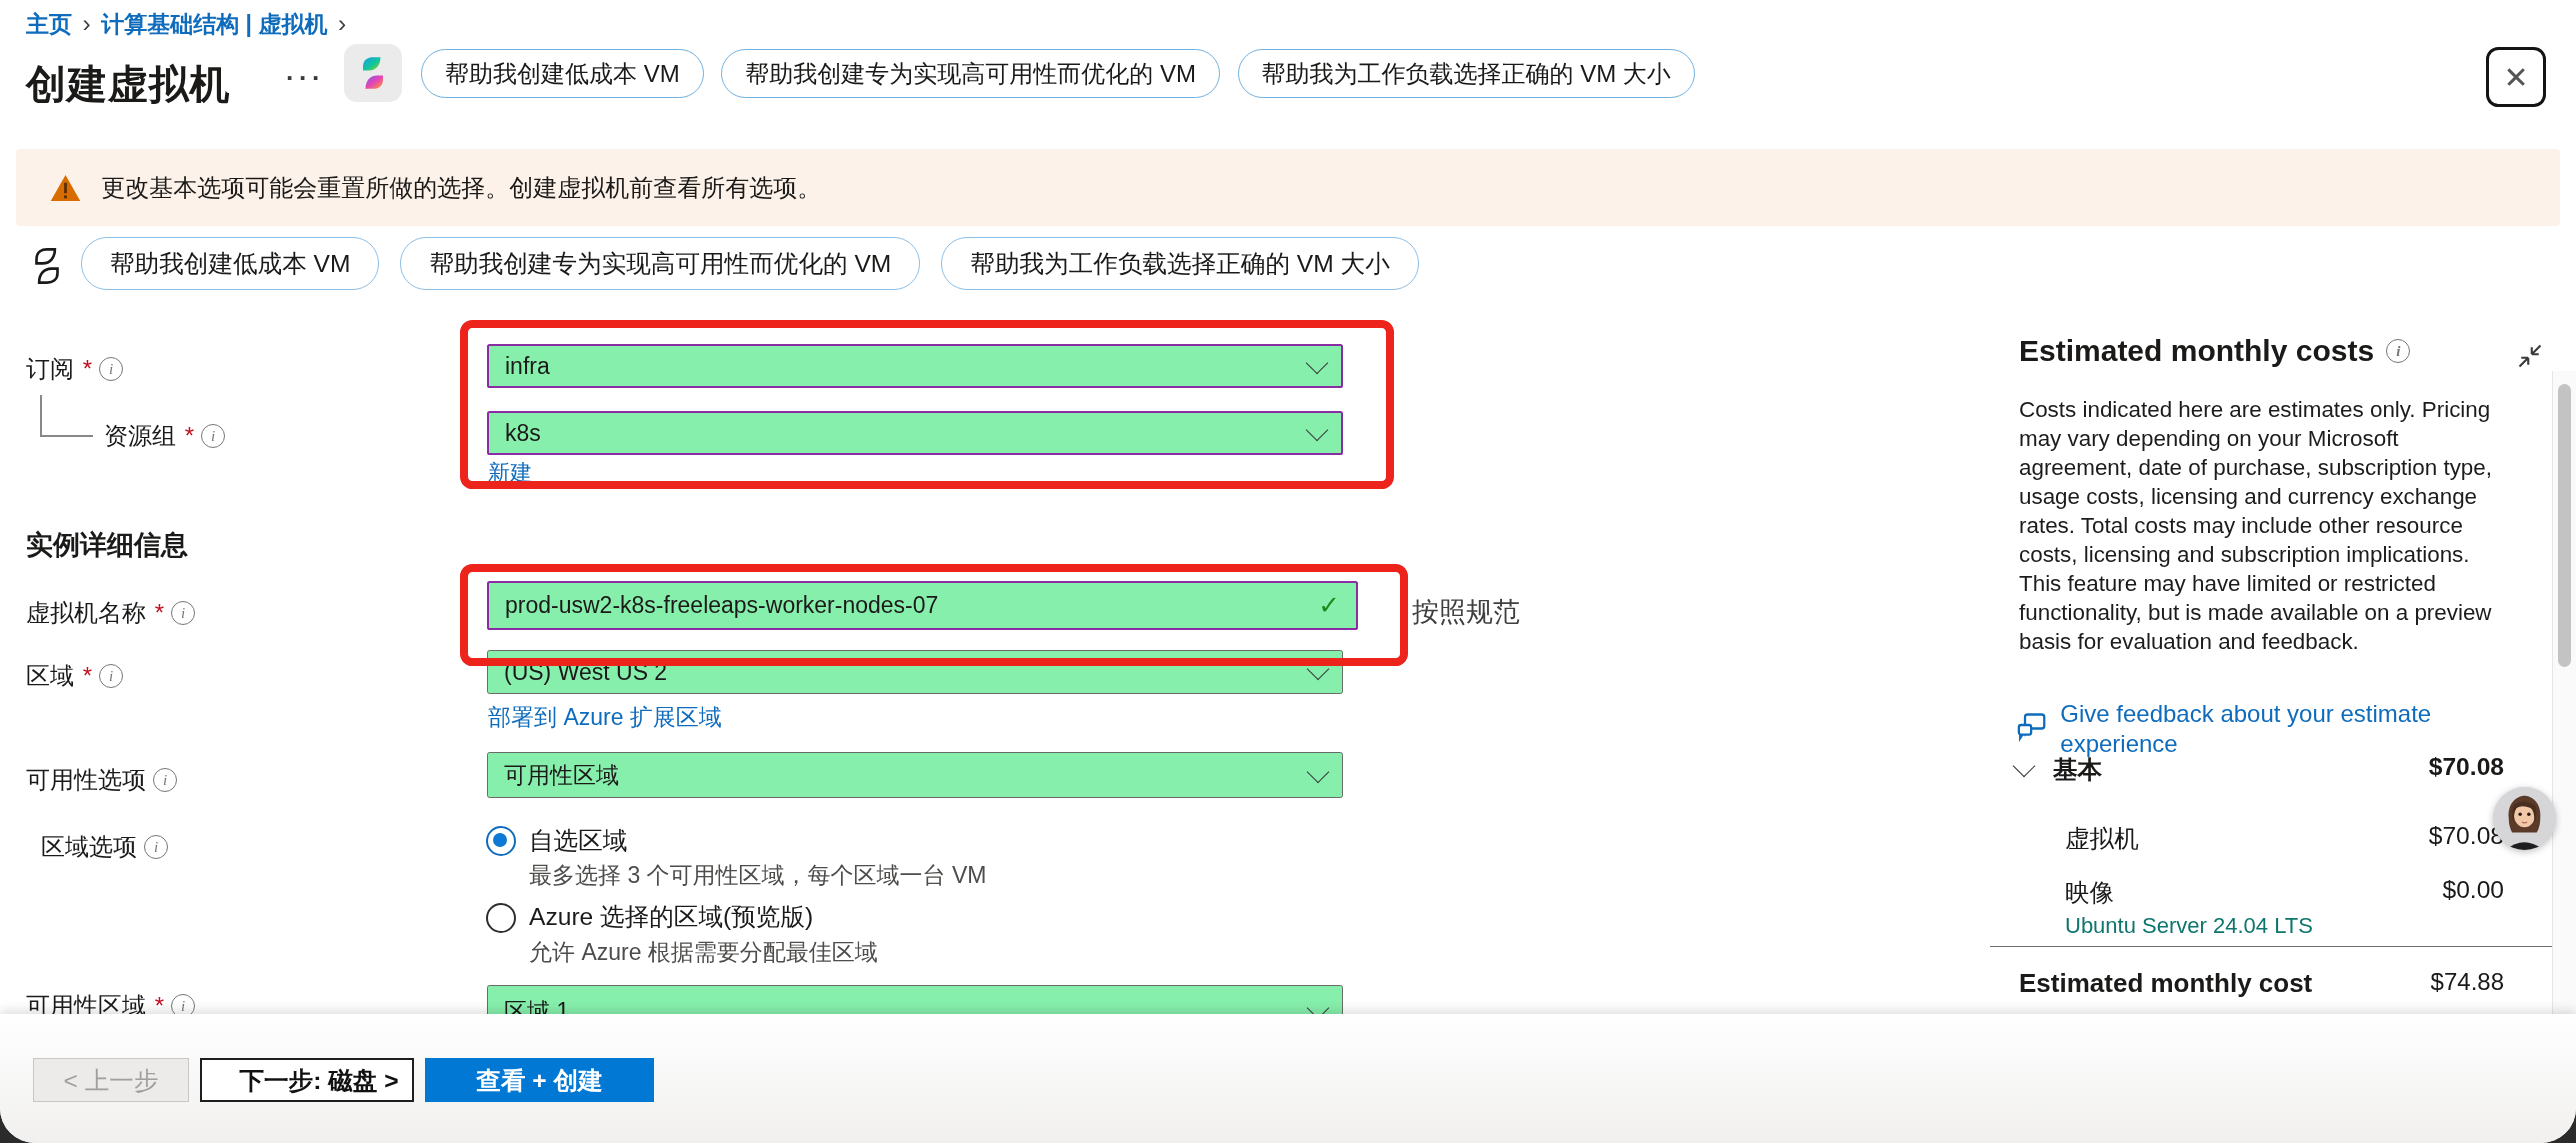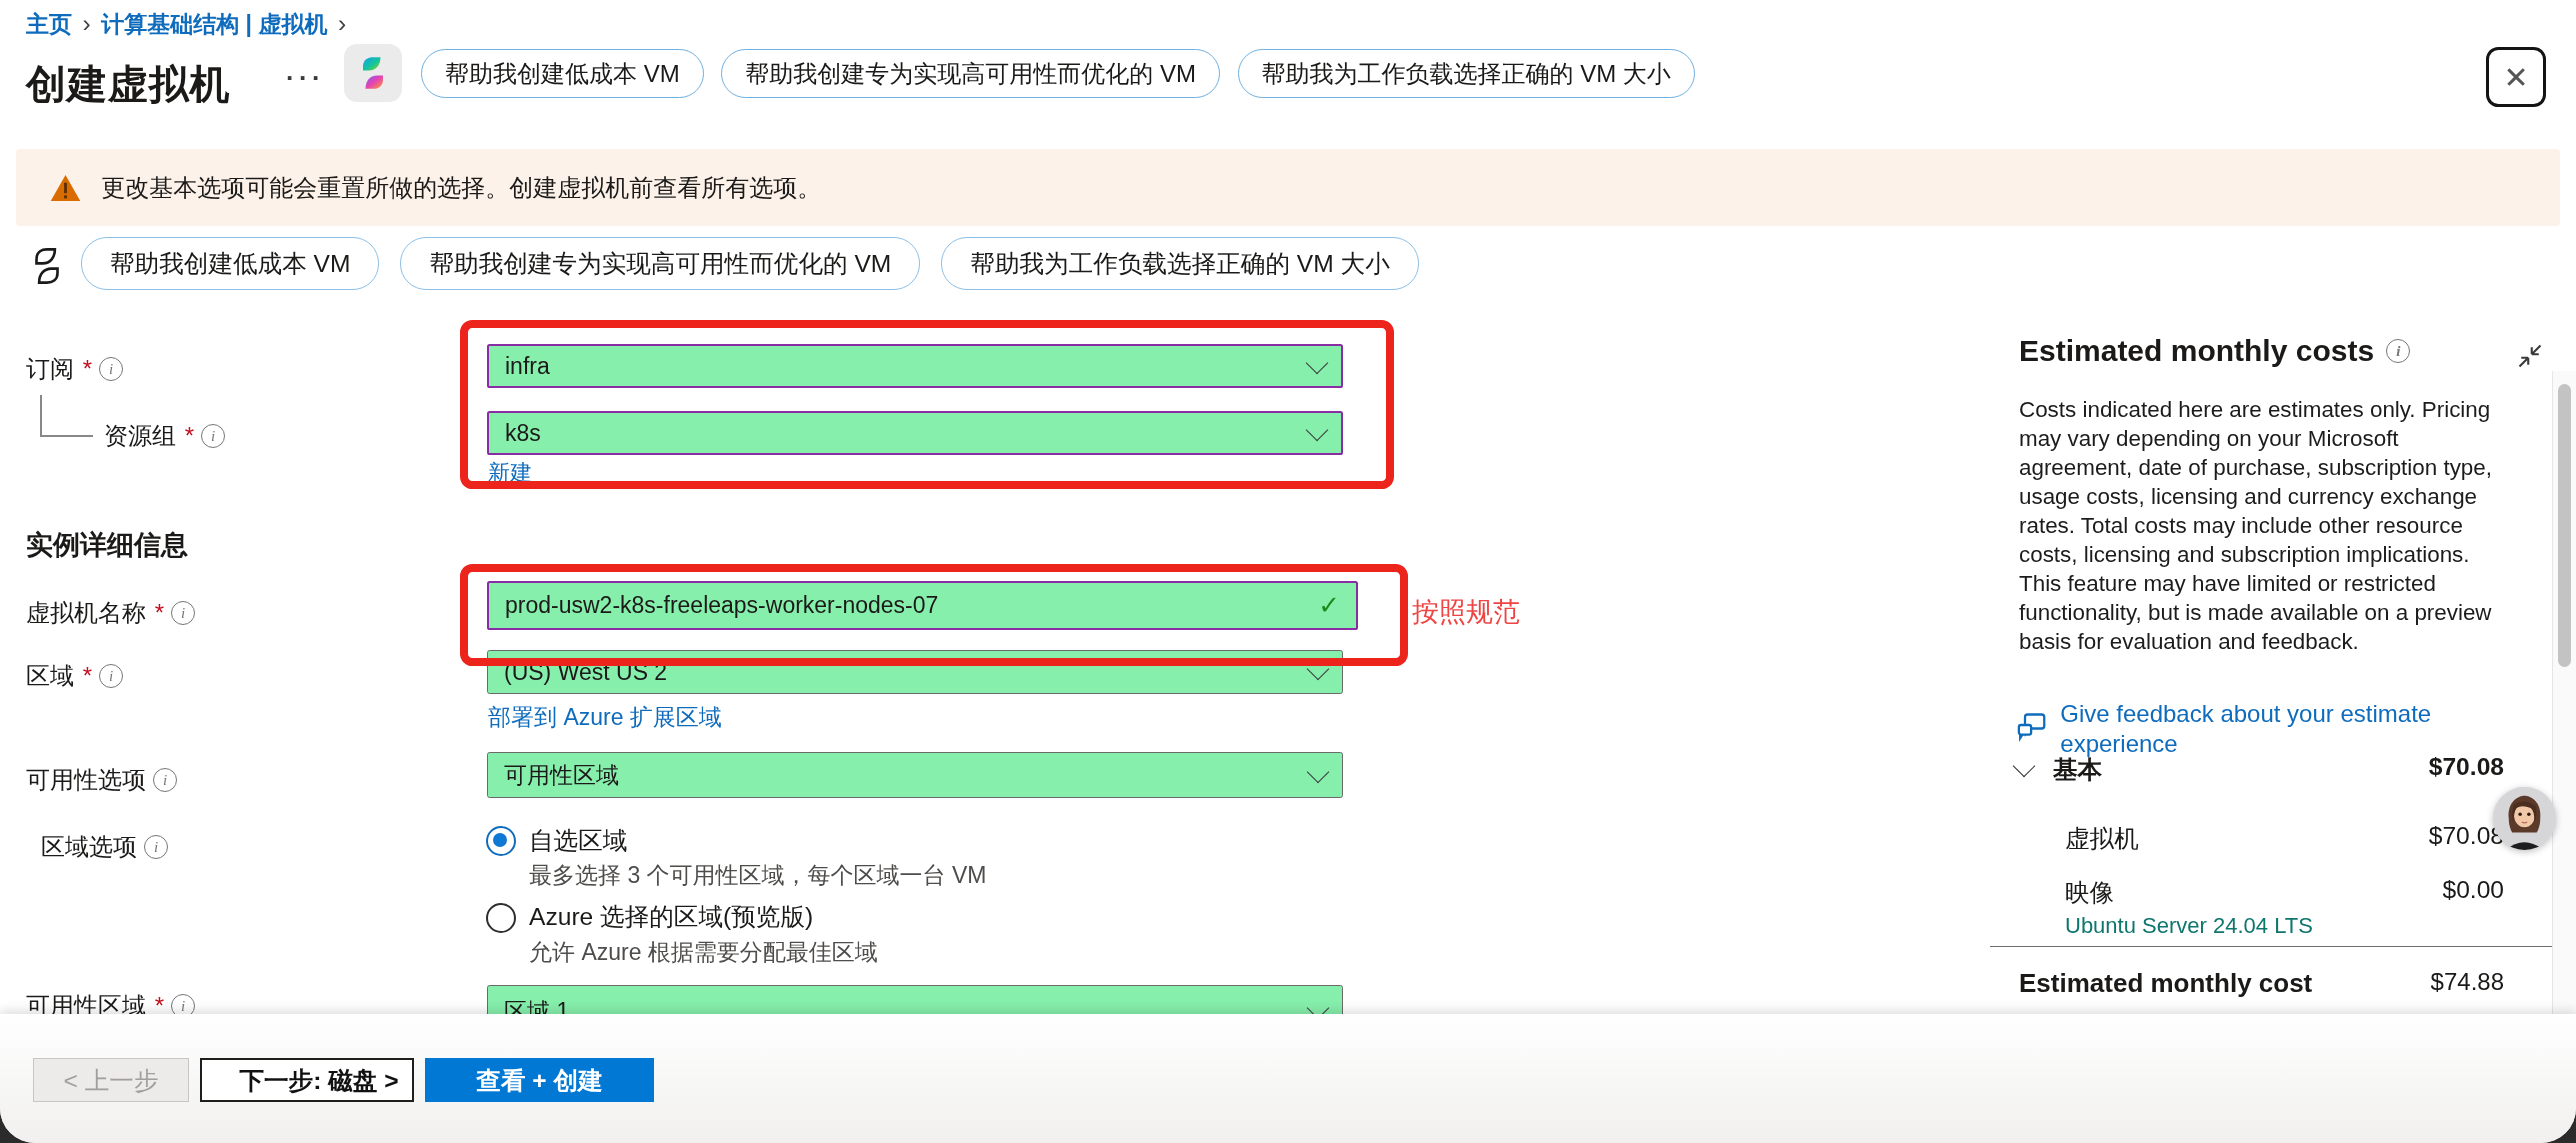--- a/index.html
+++ b/index.html
@@ -59,21 +59,21 @@
   .panel-body{top:395px;left:2019px;width:497px;font-size:22.4px;line-height:29px;color:#1c1c1c;}
   .fb-link{top:699px;left:2016px;width:492px;display:flex;gap:12.3px;font-size:24px;line-height:30px;}
   .costrow{position:absolute;display:flex;align-items:center;font-size:24.6px;}
   .amount{position:absolute;font-size:24.6px;}
   .divider{position:absolute;height:0;border-top:1.8px solid #6e6e6e;}
   .divider.light{border-top:0.9px solid #cfcecd;}
   .scroll-track{top:371px;left:2552px;width:24px;height:667px;background:#fafafa;border-left:0.9px solid #e6e6e6;}
   .scroll-thumb{top:384px;left:2558px;width:13px;height:283px;border-radius:7px;background:#c3c3c3;}
   .avatar{top:787px;left:2493px;width:63px;height:63px;border-radius:50%;background:#d6d6d8;
           box-shadow:0 1.8px 7px rgba(0,0,0,.25);overflow:hidden;z-index:55;}
-  .redtext{color:#ef4444;font-size:27px;}
+  .redtext{color:#404040;font-size:27px;}
   .annot-green{color:#1d8a1d;font-size:26px;font-weight:700;}
   .clip-label{z-index:1;}
 </style>
 </head>
 <body>
 
 <div id="page">
 
   <div class="abs crumb">
     <span class="link">主页</span>

